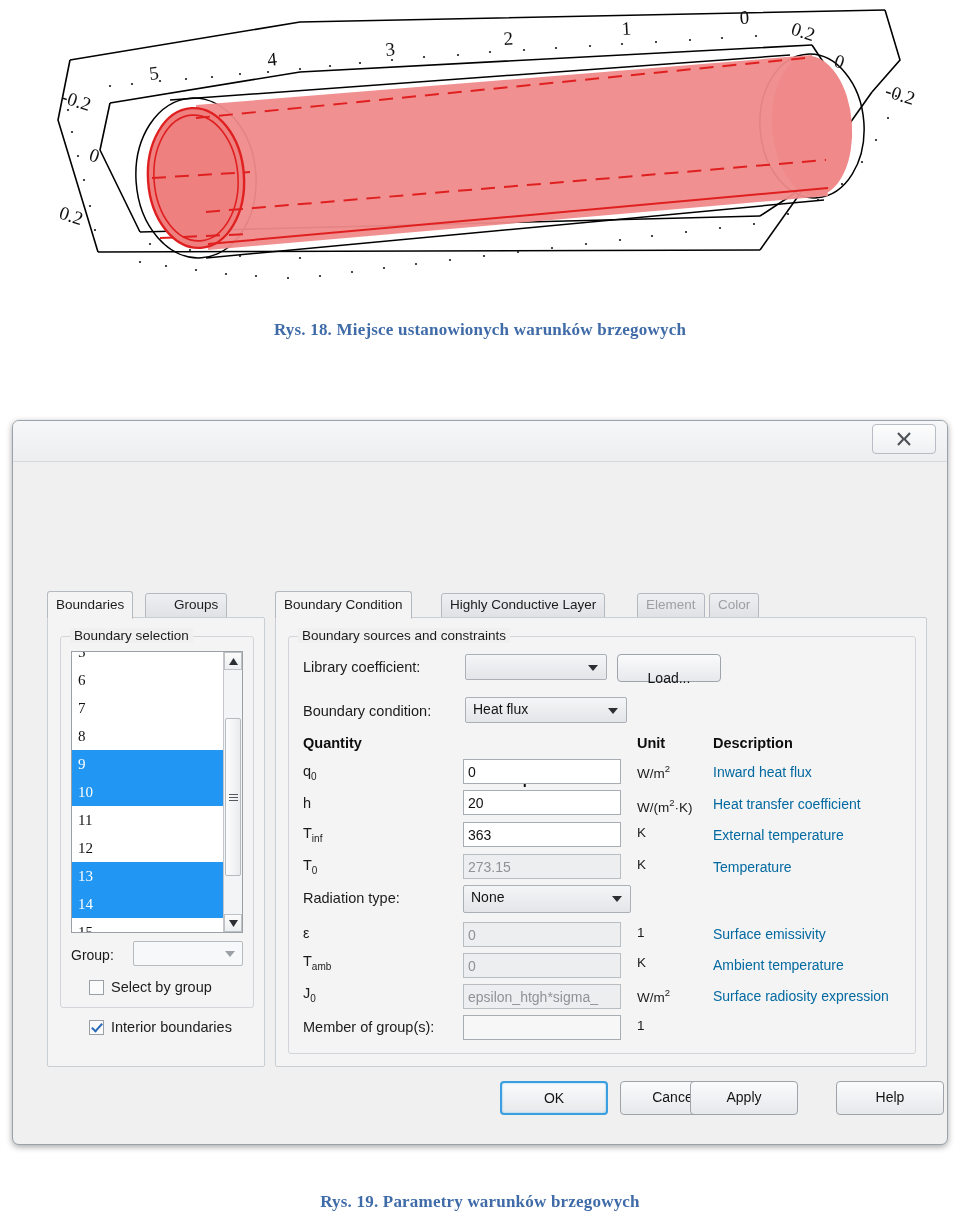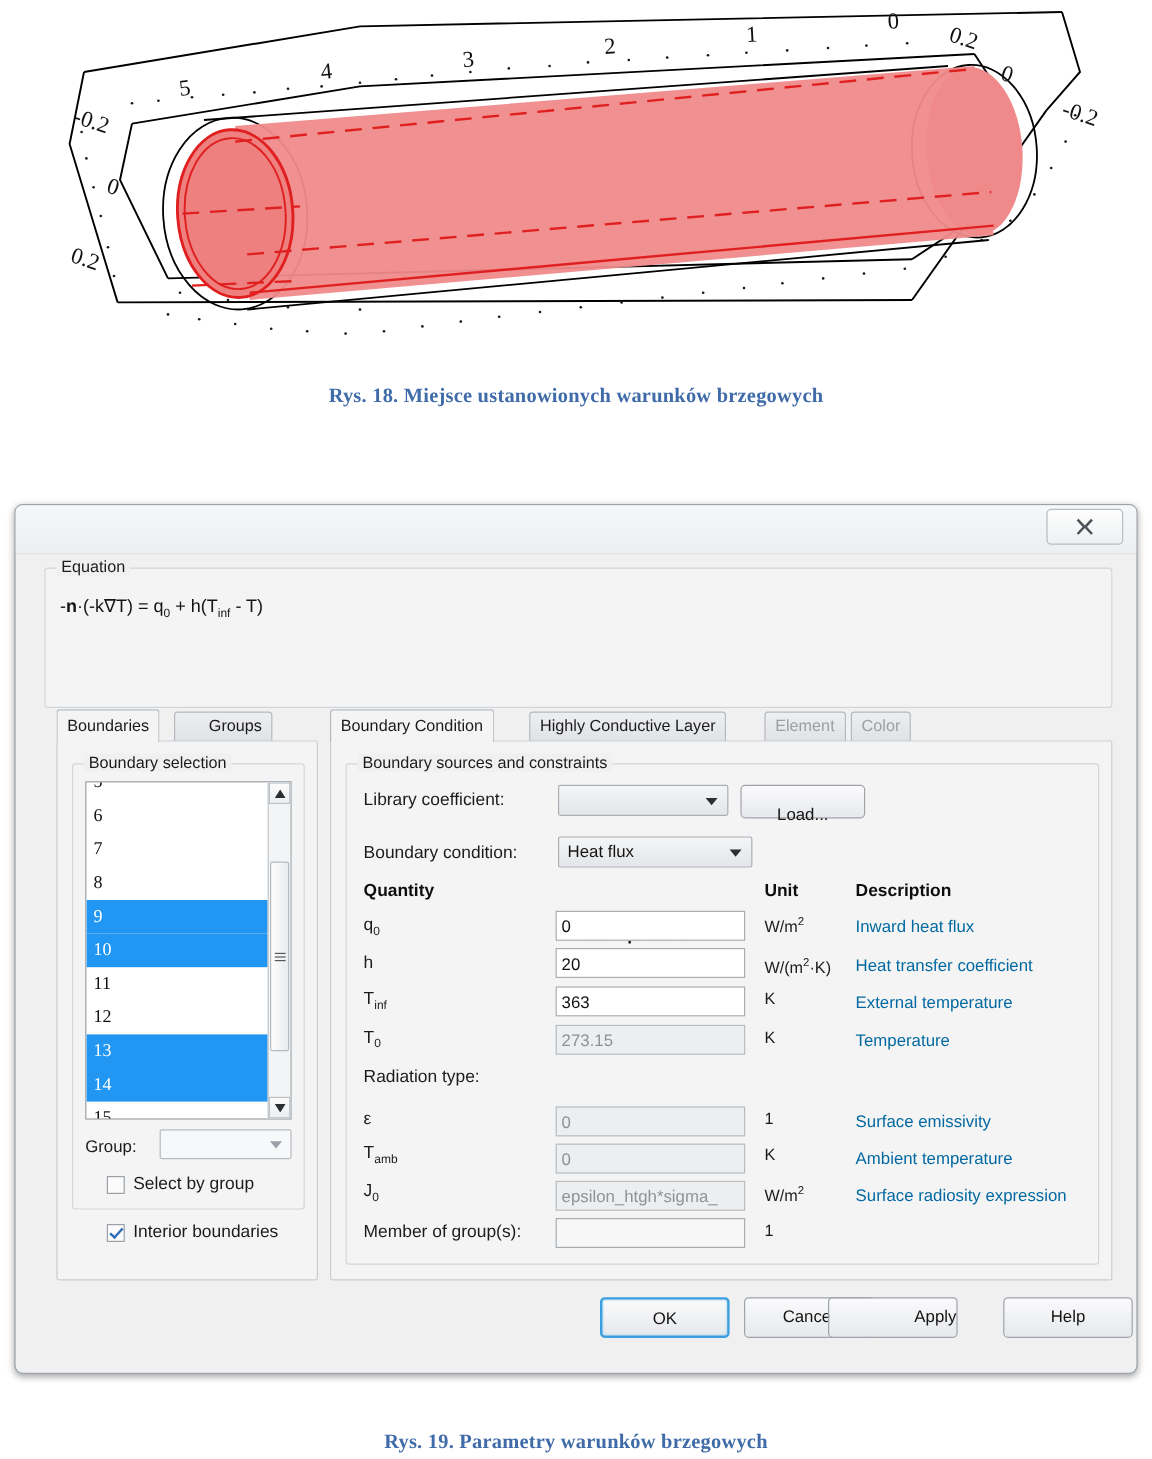--- a/index.html
+++ b/index.html
@@ -187,21 +187,21 @@
     font-family:"Liberation Sans", sans-serif;font-size:14px;color:#111;
     padding:0 0 0 4px;outline:none;
   }
   .tfield.ro{background:#eceeef;color:#8e9398;border-color:#b8bdc2;}
   .tfield.blank{background:#f7f7f7;}
 
   
   #footer-btns .btn{top:660px;height:34px;width:108px;padding-top:7px;}
   #btn-ok{left:487px;}
   #btn-cancel{left:607px;}
-  #btn-apply{left:677px;text-align:right;}
+  #btn-apply{left:677px;}
   #btn-help{left:823px;}
 </style>
 </head>
 <body>
 
 <div id="figure18">
   <svg width="960" height="300" viewBox="0 0 960 300">
     <defs>
       <clipPath id="cyl-clip">
         <path d="M150,95 L830,40 L830,190 L150,250 Z"></path>
@@ -335,26 +335,20 @@
 <div id="dialog">
 
   <div id="titlebar">
     <div id="close-btn">
       <svg width="18" height="16" viewBox="0 0 18 16">
         <path d="M3,2 L8.6,8 L3,14 M15,2 L9.4,8 L15,14" stroke="#4c5257" stroke-width="2.1" fill="none"></path>
       </svg>
     </div>
   </div>
 
-  <div class="groupbox" id="equation-box">
-    <div class="legend">Equation</div>
-    <div id="equation-text">
-      -<b>n</b>·(-k∇T) = q<sub>0</sub> + h(T<sub>inf</sub> - T)
-    </div>
-  </div>
 
   <div class="tabrow" id="left-tabs" style="left:34px;top:172px;">
     <div class="tab active" style="left:0;">Boundaries</div>
     <div class="tab" style="left:98px;padding-left:28px;">Groups</div>
   </div>
 
   <div class="tabrow" id="right-tabs" style="left:262px;top:172px;">
     <div class="tab active" style="left:0;">Boundary Condition</div>
     <div class="tab" style="left:166px;">Highly Conductive Layer</div>
     <div class="tab disabled" style="left:362px;">Element</div>
@@ -455,20 +449,24 @@
       <input class="tfield" style="left: 174px; top: 185px;" value="363">
       <div class="unit" style="left:348px;top:188px;">K</div>
       <div class="desc" style="left:424px;top:190px;">External temperature</div>
 
       <div class="qty" style="left:14px;top:220px;">T<sub>0</sub></div>
       <input class="tfield ro" style="left: 174px; top: 217px;" readonly="" value="273.15">
       <div class="unit" style="left:348px;top:220px;">K</div>
       <div class="desc" style="left:424px;top:222px;">Temperature</div>
 
       <div class="frm-label" style="left:14px;top:253px;">Radiation type:</div>
+      <div class="combo" style="left:174px;top:248px;width:168px;height:28px;">
+        <span>None</span>
+        <span class="arrow"></span>
+      </div>
 
       <div class="qty" style="left:14px;top:288px;">ε</div>
       <input class="tfield ro" style="left: 174px; top: 285px;" readonly="" value="0">
       <div class="unit" style="left:348px;top:288px;">1</div>
       <div class="desc" style="left:424px;top:289px;">Surface emissivity</div>
 
       <div class="qty" style="left:14px;top:316px;">T<sub>amb</sub></div>
       <input class="tfield ro" style="left: 174px; top: 316px;" readonly="" value="0">
       <div class="unit" style="left:348px;top:318px;">K</div>
       <div class="desc" style="left:424px;top:320px;">Ambient temperature</div>

